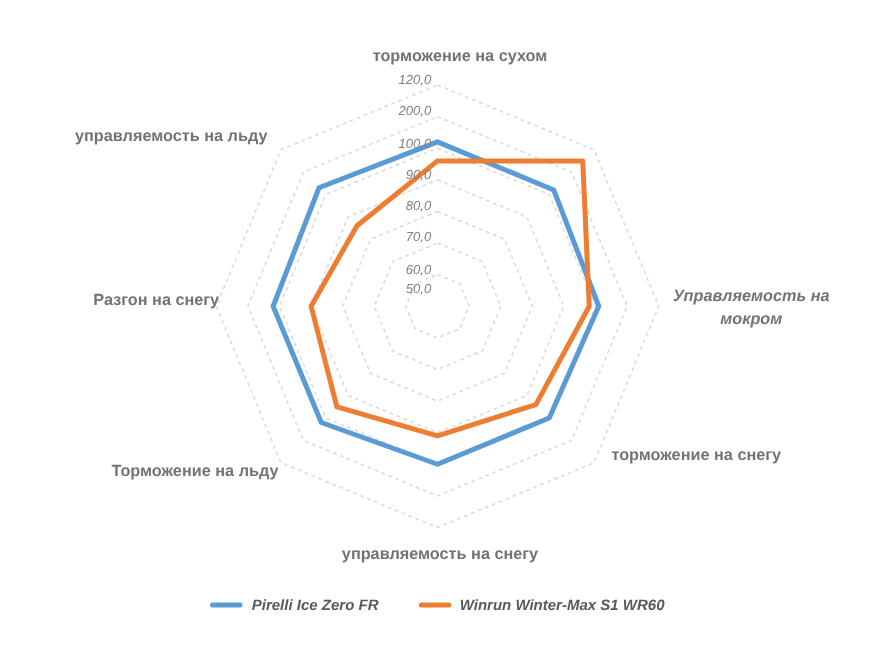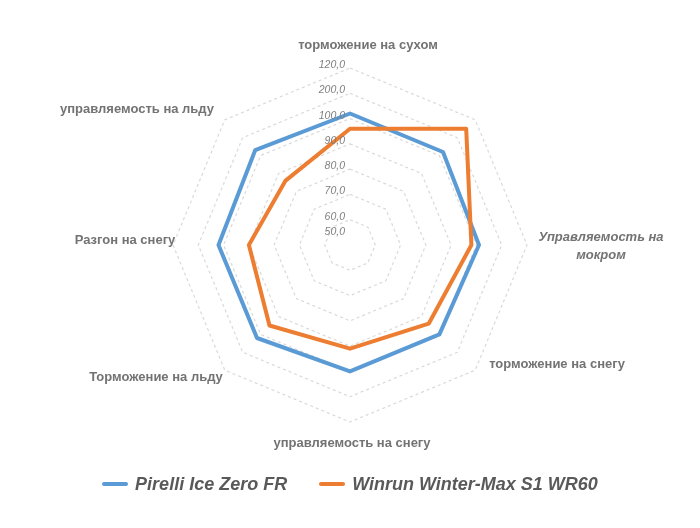--- a/index.html
+++ b/index.html
@@ -25,21 +25,21 @@
   .tick{
     position:absolute;right:355px;transform:translateY(-50%);
     font-size:10.5px;font-style:italic;color:#7f7f7f;white-space:nowrap;
   }
   .legend{
     position:absolute;left:0;right:0;top:472px;height:24px;
     display:flex;justify-content:center;align-items:center;gap:32px;
   }
   .legend-item{display:flex;align-items:center;gap:7px;}
   .legend-swatch{display:inline-block;width:26px;height:4px;border-radius:2px;background:#999;}
-  .legend-label{font-size:18px;font-weight:bold;font-style:italic;color:#595959;white-space:nowrap;}
+  .legend-label{font-size:12px;font-weight:bold;font-style:italic;color:#595959;white-space:nowrap;}
 </style>
 </head>
 <body>
 
 <div class="stage">
 
   <svg id="radar-svg" width="700" height="528" viewBox="0 0 700 528">
       <polygon points="350.0,219.7 367.9,227.1 375.3,245.0 367.9,262.9 350.0,270.3 332.1,262.9 324.7,245.0 332.1,227.1" fill="none" stroke="#D9D9D9" stroke-width="1.2" stroke-linejoin="round" stroke-dasharray="3 3"></polygon>
       <polygon points="350.0,194.4 385.8,209.2 400.6,245.0 385.8,280.8 350.0,295.6 314.2,280.8 299.4,245.0 314.2,209.2" fill="none" stroke="#D9D9D9" stroke-width="1.2" stroke-linejoin="round" stroke-dasharray="3 3"></polygon>
       <polygon points="350.0,169.1 403.6,191.4 425.9,245.0 403.6,298.6 350.0,320.9 296.4,298.6 274.1,245.0 296.4,191.4" fill="none" stroke="#D9D9D9" stroke-width="1.2" stroke-linejoin="round" stroke-dasharray="3 3"></polygon>

